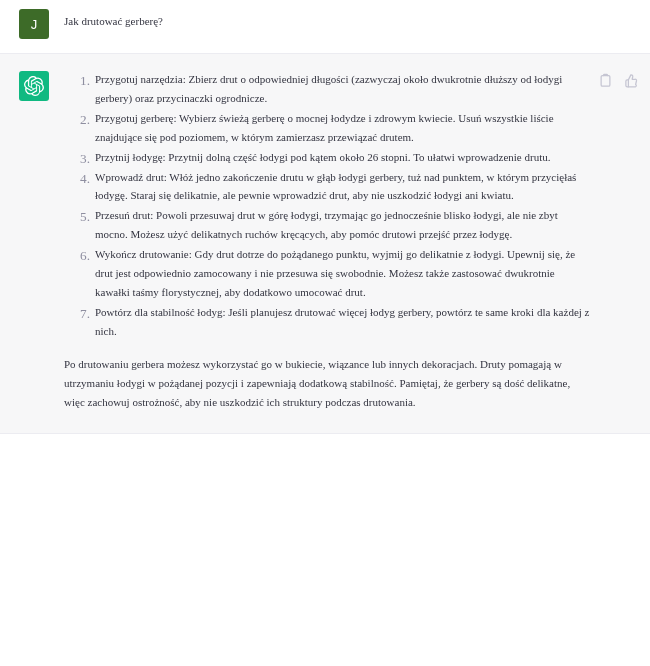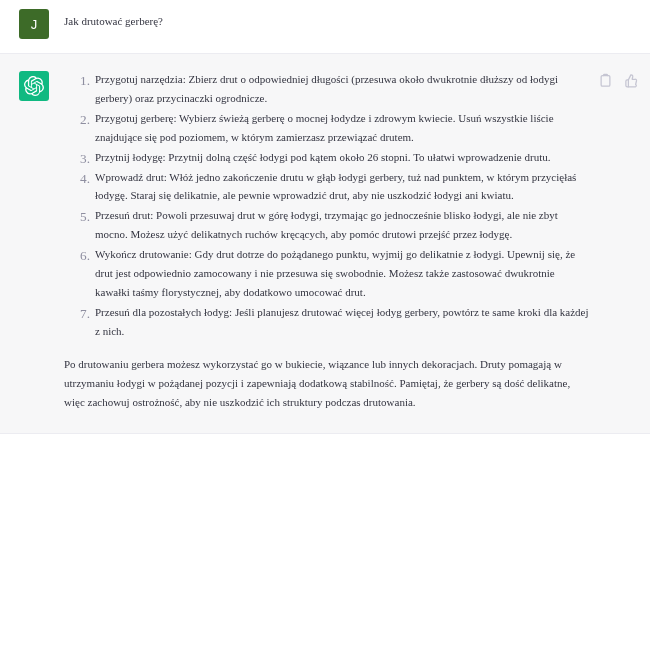--- a/index.html
+++ b/index.html
@@ -157,27 +157,27 @@
         <svg width="20" height="20" viewBox="0 0 24 24" fill="#ffffff" aria-hidden="true">
           <path d="M22.28 9.82a5.98 5.98 0 0 0-.52-4.91 6.05 6.05 0 0 0-6.51-2.9A6 6 0 0 0 4.98 4.18a5.98 5.98 0 0 0-4 2.9 6.05 6.05 0 0 0 .74 7.1 5.98 5.98 0 0 0 .51 4.91 6.05 6.05 0 0 0 6.52 2.9A5.98 5.98 0 0 0 13.26 24a6.06 6.06 0 0 0 5.77-4.21 5.99 5.99 0 0 0 4-2.9 6.06 6.06 0 0 0-.75-7.07zM13.26 22.43a4.48 4.48 0 0 1-2.88-1.04l.14-.08 4.78-2.76a.79.79 0 0 0 .39-.68v-6.74l2.02 1.17a.07.07 0 0 1 .4.06v5.58a4.5 4.5 0 0 1-4.5 4.49zM3.6 18.3a4.47 4.47 0 0 1-.54-3.01l.14.09 4.79 2.76a.77.77 0 0 0 .78 0l5.84-3.37v2.33a.08.08 0 0 1-.03.07l-4.84 2.79a4.5 4.5 0 0 1-6.14-1.65zM2.34 7.9a4.49 4.49 0 0 1 2.35-1.97V11.6a.77.77 0 0 0 .38.67l5.82 3.36-2.02 1.17a.08.08 0 0 1-.07 0l-4.83-2.8A4.5 4.5 0 0 1 2.34 7.9zm16.6 3.86-5.83-3.4L15.12 7.2a.08.08 0 0 1 .07 0l4.84 2.8a4.49 4.49 0 0 1-.68 8.1v-5.68a.79.79 0 0 0-.4-.66zm2.01-3.03-.14-.08-4.78-2.79a.78.78 0 0 0-.79 0L9.4 9.23V6.9a.07.07 0 0 1 .03-.07l4.84-2.79a4.5 4.5 0 0 1 6.68 4.66zM8.3 12.86l-2.02-1.16a.08.08 0 0 1-.04-.06V6.07a4.5 4.5 0 0 1 7.38-3.45l-.14.08L8.7 5.46a.79.79 0 0 0-.4.68zm1.1-2.37 2.6-1.5 2.6 1.5v3l-2.6 1.5-2.6-1.5z"></path>
         </svg>
       </span>
     </div>
 
     <div class="body">
 
 
       <ol class="steps">
-        <li>Przygotuj narzędzia: Zbierz drut o odpowiedniej długości (przesuwa około dwukrotnie dłuższy od łodygi gerbery) oraz przycinaczki ogrodnicze.</li>
+        <li>Przygotuj narzędzia: Zbierz drut o odpowiedniej długości (zazwyczaj około dwukrotnie dłuższy od łodygi gerbery) oraz przycinaczki ogrodnicze.</li>
         <li>Przygotuj gerberę: Wybierz świeżą gerberę o mocnej łodydze i zdrowym kwiecie. Usuń wszystkie liście znajdujące się pod poziomem, w którym zamierzasz przewiązać drutem.</li>
         <li>Przytnij łodygę: Przytnij dolną część łodygi pod kątem około 26 stopni. To ułatwi wprowadzenie drutu.</li>
         <li>Wprowadź drut: Włóż jedno zakończenie drutu w głąb łodygi gerbery, tuż nad punktem, w którym przycięłaś łodygę. Staraj się delikatnie, ale pewnie wprowadzić drut, aby nie uszkodzić łodygi ani kwiatu.</li>
         <li>Przesuń drut: Powoli przesuwaj drut w górę łodygi, trzymając go jednocześnie blisko łodygi, ale nie zbyt mocno. Możesz użyć delikatnych ruchów kręcących, aby pomóc drutowi przejść przez łodygę.</li>
         <li>Wykończ drutowanie: Gdy drut dotrze do pożądanego punktu, wyjmij go delikatnie z łodygi. Upewnij się, że drut jest odpowiednio zamocowany i nie przesuwa się swobodnie. Możesz także zastosować dwukrotnie kawałki taśmy florystycznej, aby dodatkowo umocować drut.</li>
-        <li>Przesuń dla pozostałych łodyg: Jeśli planujesz drutować więcej łodyg gerbery, powtórz te same kroki dla każdej z nich.</li>
+        <li>Powtórz dla stabilność łodyg: Jeśli planujesz drutować więcej łodyg gerbery, powtórz te same kroki dla każdej z nich.</li>
       </ol>
 
       <p>Po drutowaniu gerbera możesz wykorzystać go w bukiecie, wiązance lub innych dekoracjach. Druty pomagają w utrzymaniu łodygi w pożądanej pozycji i zapewniają dodatkową stabilność. Pamiętaj, że gerbery są dość delikatne, więc zachowuj ostrożność, aby nie uszkodzić ich struktury podczas drutowania.</p>
 
     </div>
 
     <div class="actions">
       <button class="action-btn">
         <span>
           <svg width="15" height="15" viewBox="0 0 24 24" fill="none" stroke="currentColor" stroke-width="2" stroke-linecap="round" stroke-linejoin="round" aria-hidden="true">

